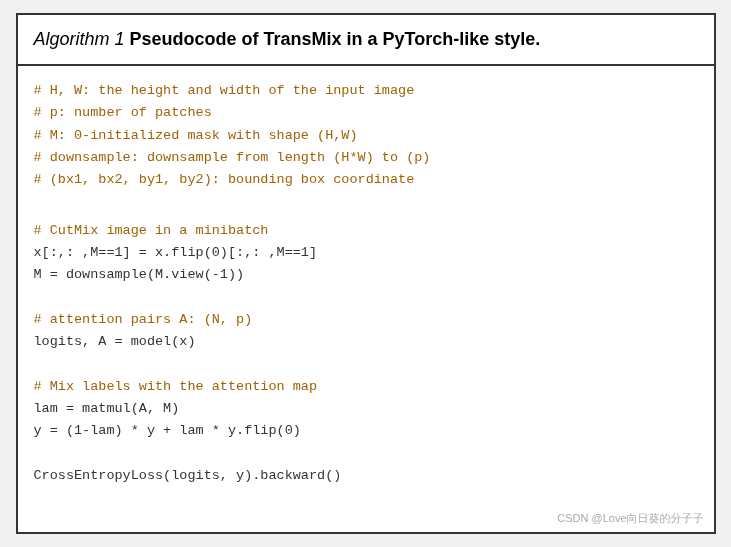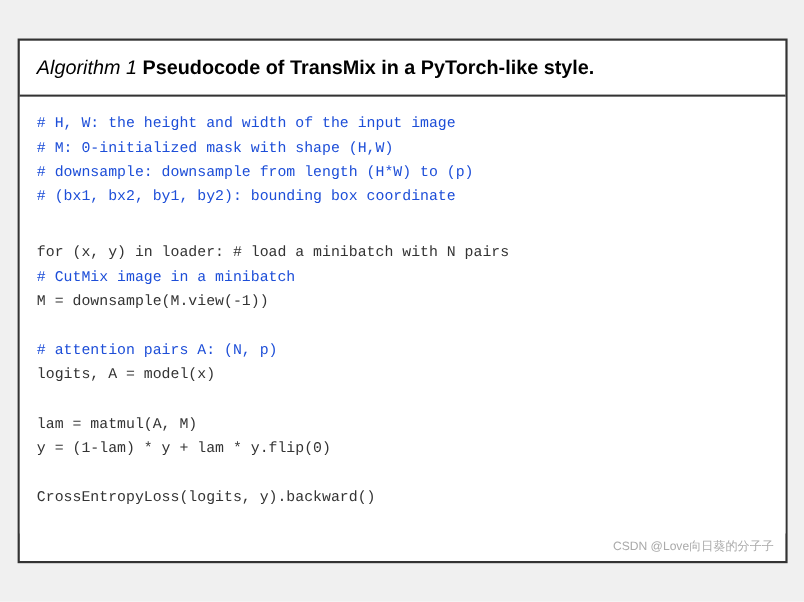--- a/index.html
+++ b/index.html
@@ -44,21 +44,21 @@
     .algorithm-body {
       padding: 14px 16px 14px 16px;
       font-family: 'Courier New', Courier, monospace;
       font-size: 13.5px;
       line-height: 1.65;
       color: #333333;
       background: #ffffff;
     }
 
     .code-comment {
-      color: #1d4ed8;
+      color: #a16207;
     }
 
     .code-block {
       margin-bottom: 6px;
     }
 
     .watermark {
       text-align: right;
       font-size: 11px;
       color: #aaaaaa;
@@ -69,33 +69,35 @@
 </head>
 <body>
 
 <div class="algorithm-box">
   <div class="algorithm-header">
     <span class="algo-label">Algorithm 1</span><span class="algo-title"> Pseudocode of TransMix in a PyTorch-like style.</span>
   </div>
   <div class="algorithm-body">
     <div class="code-block">
       <div class="code-comment"># H, W: the height and width of the input image</div>
+      <div class="code-comment"># p: number of patches</div>
       <div class="code-comment"># M: 0-initialized mask with shape (H,W)</div>
       <div class="code-comment"># downsample: downsample from length (H*W) to (p)</div>
       <div class="code-comment"># (bx1, bx2, by1, by2): bounding box coordinate</div>
     </div>
     <br>
     <div class="code-block">
-      <div>for (x, y) in loader: # load a minibatch with N pairs</div>
       <div class="code-comment">   # CutMix image in a minibatch</div>
+      <div>   x[:,: ,M==1] = x.flip(0)[:,: ,M==1]</div>
       <div>   M = downsample(M.view(-1))</div>
       <br>
       <div class="code-comment">   # attention pairs A: (N, p)</div>
       <div>   logits, A = model(x)</div>
       <br>
+      <div class="code-comment">   # Mix labels with the attention map</div>
       <div>   lam = matmul(A, M)</div>
       <div>   y = (1-lam) * y + lam * y.flip(0)</div>
       <br>
       <div>   CrossEntropyLoss(logits, y).backward()</div>
     </div>
   </div>
   <div class="watermark">CSDN @Love向日葵的分子子</div>
 </div>
 
 </body></html>

